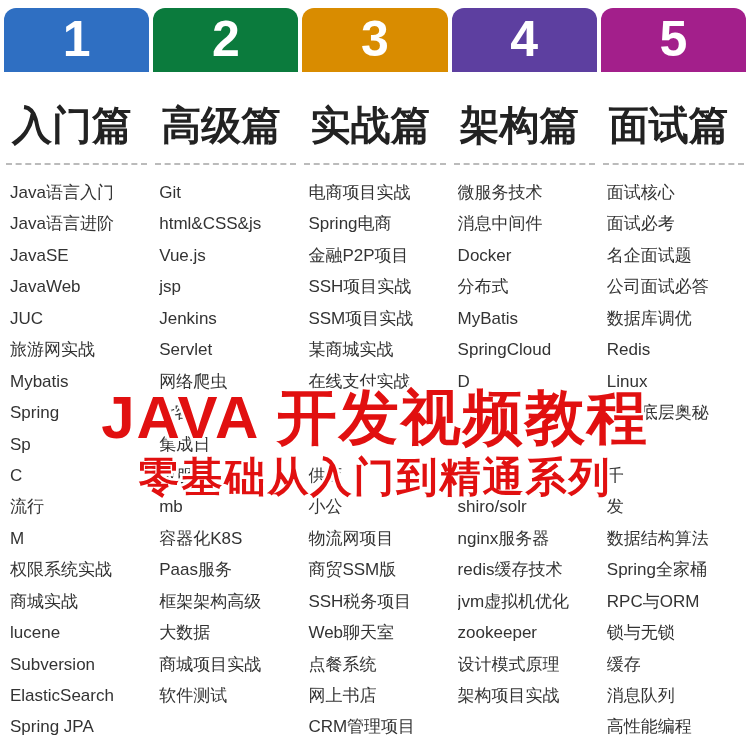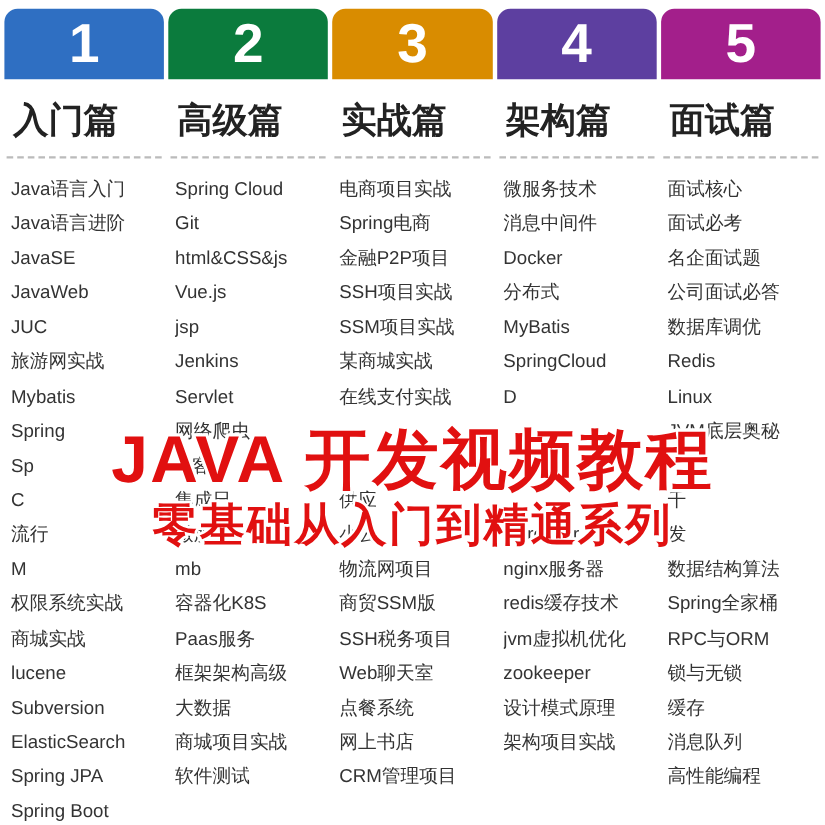--- a/index.html
+++ b/index.html
@@ -29,24 +29,24 @@
     padding: 6px 0 8px 0;
     text-align: center;
     color: #fff;
   }
   .header-number {
     font-size: 50px;
     font-weight: 700;
     line-height: 1;
   }
   .col-title {
-    font-size: 32px;
+    font-size: 40px;
     font-weight: 700;
     color: #222;
-    padding: 16px 6px 10px 6px;
+    padding: 26px 6px 10px 6px;
     border-bottom: 2px dashed #bbb;
     margin: 0 2px 12px 2px;
     white-space: nowrap;
   }
   .items {
     display: flex;
     flex-direction: column;
     padding: 0 6px;
     gap: 0;
   }
@@ -119,21 +119,20 @@
         <div class="item">Spring JPA</div>
         <div class="item">Spring Boot</div>
       </div>
   </div>
   <div class="col c2">
     <div class="header-tab">
       <div class="header-number">2</div>
     </div>
     <div class="col-title">高级篇</div>
     <div class="items">
-        <div class="item">Spring Cloud</div>
         <div class="item">Git</div>
         <div class="item">html&amp;CSS&amp;js</div>
         <div class="item">Vue.js</div>
         <div class="item">jsp</div>
         <div class="item">Jenkins</div>
         <div class="item">Servlet</div>
         <div class="item">网络爬虫</div>
         <div class="item">er客</div>
         <div class="item">集成日</div>
         <div class="item">微服务</div>

